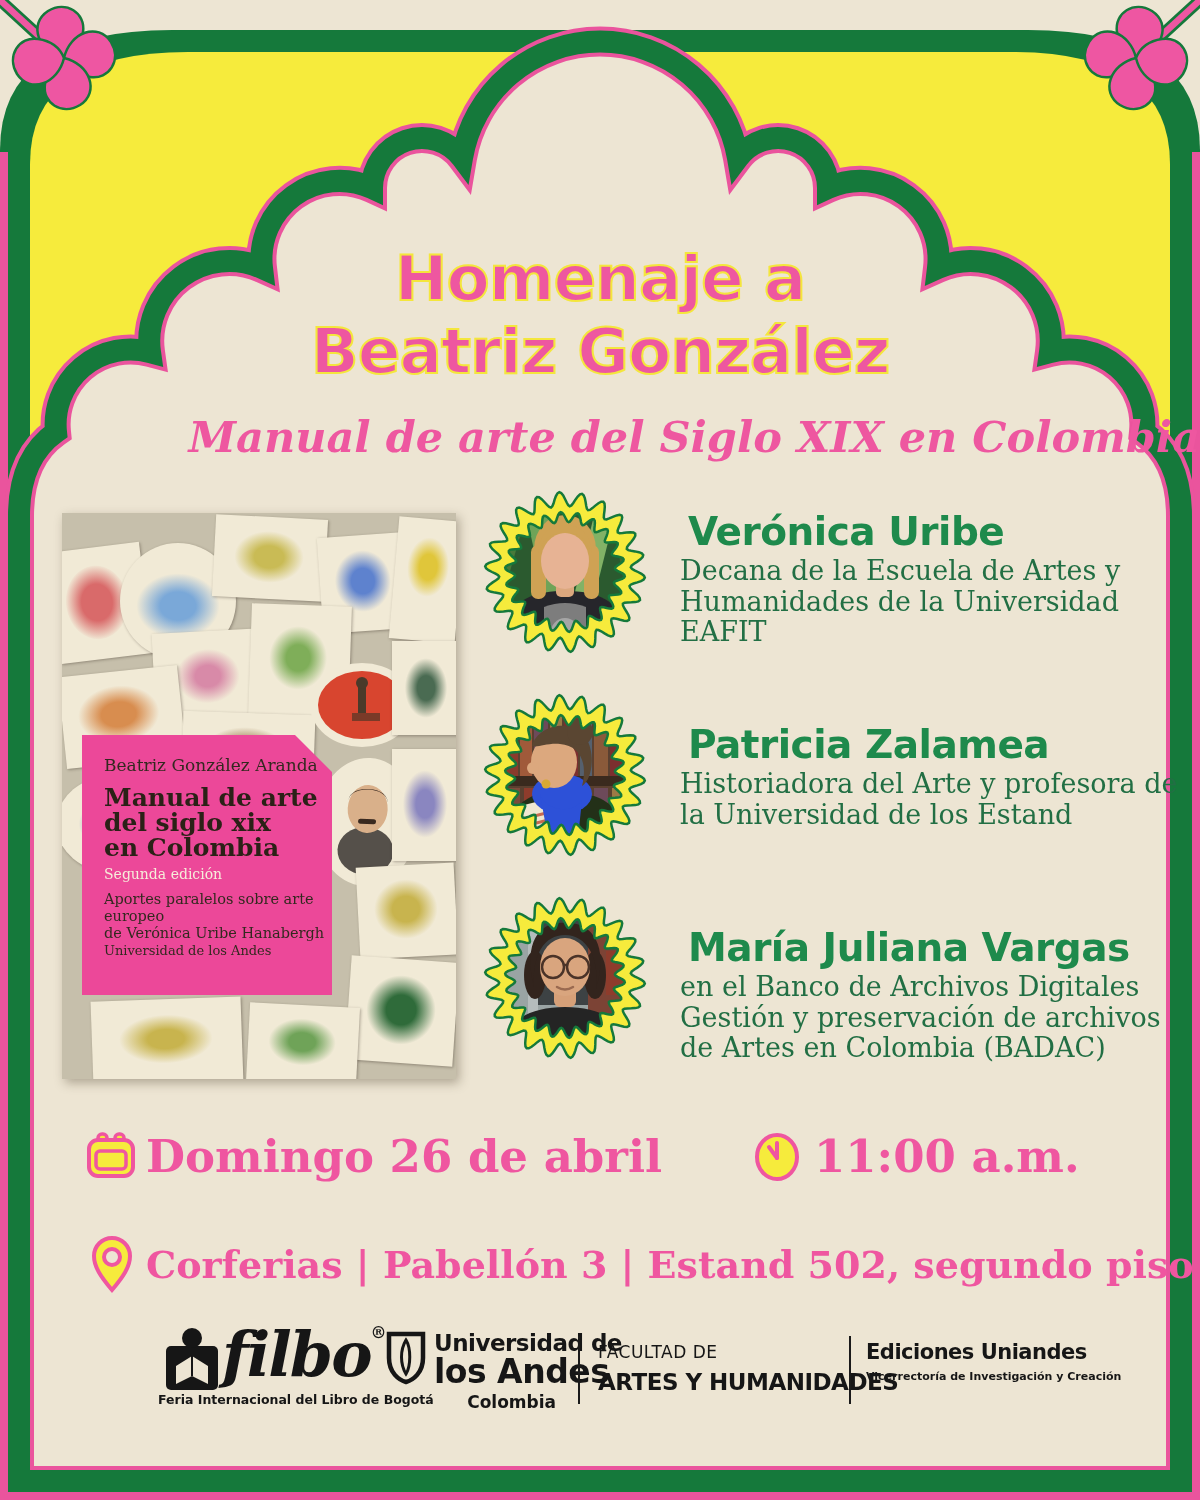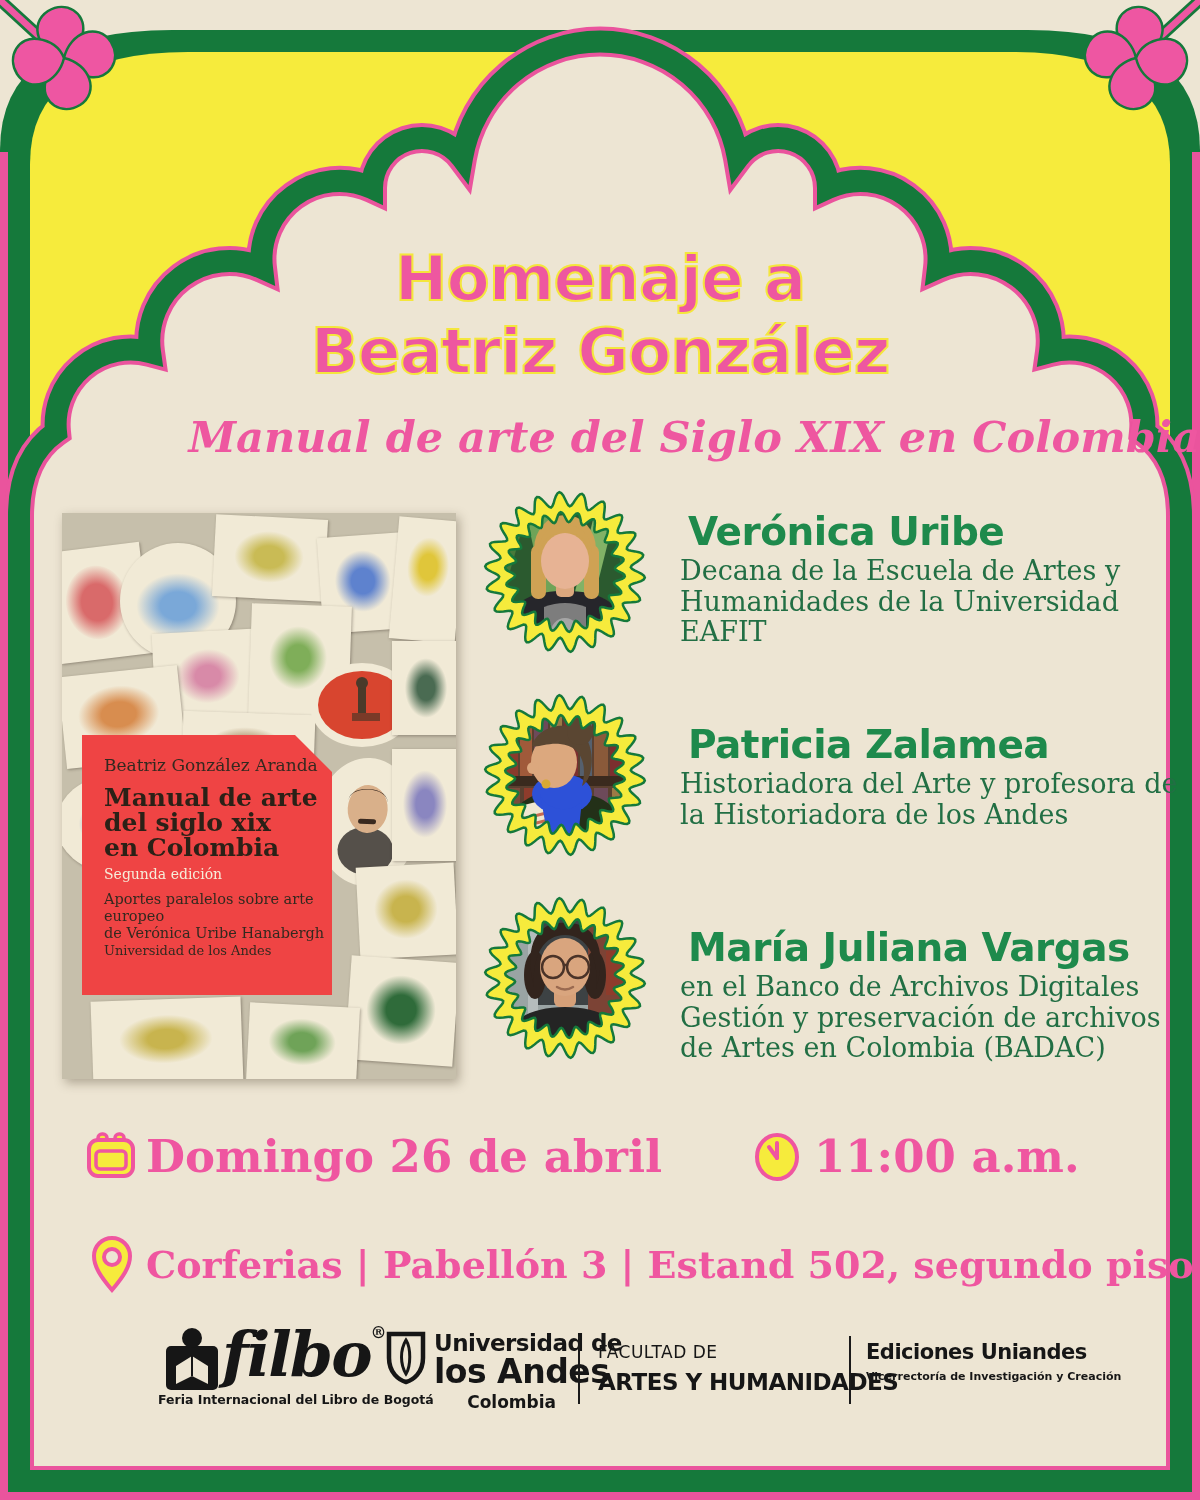--- a/index.html
+++ b/index.html
@@ -15,21 +15,21 @@
          font-weight:800;font-size:63px;line-height:73px;color:#EE57A0;letter-spacing:-1px;
          -webkit-text-stroke:2px #F4E63C;}
   .subtitle{position:absolute;top:412px;left:0;width:1200px;text-align:right;z-index:5;
             font-family:"DejaVu Serif","Liberation Serif",serif;font-style:italic;font-weight:700;
             font-size:43px;color:#EE57A0;}
   
   .book{position:absolute;left:62px;top:513px;width:394px;height:566px;background:#C6BFAB;
         box-shadow:3px 4px 10px rgba(60,50,30,.35);overflow:hidden;z-index:4;}
   .card{position:absolute;background:#F1EAD6;box-shadow:1px 1px 3px rgba(40,30,20,.35);}
   .blob{position:absolute;border-radius:50%;}
-  .panel{position:absolute;left:20px;top:222px;width:250px;height:260px;background:#ef4444;
+  .panel{position:absolute;left:20px;top:222px;width:250px;height:260px;background:#ec4899;
          clip-path:polygon(0 0,213px 0,250px 37px,250px 260px,0 260px);padding:0;}
   .panel .author{position:absolute;left:22px;top:20px;font-family:"DejaVu Serif","Liberation Serif",serif;
                  font-size:17px;color:#33291F;}
   .panel .btitle{position:absolute;left:22px;top:50px;font-family:"DejaVu Serif","Liberation Serif",serif;
                  font-weight:700;font-size:25px;line-height:25px;color:#2B2117;}
   .panel .edition{position:absolute;left:22px;top:131px;font-family:"DejaVu Serif","Liberation Serif",serif;
                   font-size:14px;color:#F6EDDA;}
   .panel .note{position:absolute;left:22px;top:156px;font-family:"DejaVu Serif","Liberation Serif",serif;
                font-size:14.5px;line-height:17px;color:#33291F;}
   .panel .pub{position:absolute;left:22px;top:208px;font-family:"DejaVu Serif","Liberation Serif",serif;
@@ -249,21 +249,21 @@
       <circle cx="51" cy="76" r="6" fill="#DCA87E"></circle>
       <path d="M50,54 C56,32 92,26 104,46 C114,62 110,88 100,94 C106,70 98,54 78,52 C64,51 56,56 50,54 Z" fill="#5A4632"></path>
       <circle cx="98" cy="40" r="13" fill="#5A4632"></circle>
       <circle cx="64" cy="92" r="4.5" fill="#D9A933"></circle>
     </g>
     <path fill="#F6EB3C" stroke="#15793B" stroke-width="2.5" d="M156.0 83.0L159.5 84.8L162.0 86.8L162.8 88.7L161.7 90.5L159.0 92.1L155.3 93.4L151.5 94.5L148.7 95.7L147.5 97.0L148.1 98.8L150.1 101.0L153.0 103.6L155.9 106.3L157.7 108.9L158.0 111.0L156.4 112.4L153.3 113.1L149.4 113.3L145.5 113.4L142.5 113.7L140.9 114.6L141.0 116.5L142.3 119.2L144.4 122.5L146.4 125.9L147.4 128.9L147.0 130.9L145.1 131.9L142.0 131.7L138.2 130.8L134.4 129.7L131.4 129.2L129.7 129.7L129.2 131.4L129.7 134.4L130.8 138.2L131.7 142.0L131.9 145.1L130.9 147.0L128.9 147.4L125.9 146.4L122.5 144.4L119.2 142.3L116.5 141.0L114.6 140.9L113.7 142.5L113.4 145.5L113.3 149.4L113.1 153.3L112.4 156.4L111.0 158.0L108.9 157.7L106.3 155.9L103.6 153.0L101.0 150.1L98.8 148.1L97.0 147.5L95.7 148.7L94.5 151.5L93.4 155.3L92.1 159.0L90.5 161.7L88.7 162.8L86.8 162.0L84.8 159.5L83.0 156.0L81.3 152.5L79.8 149.9L78.3 148.8L76.6 149.6L74.7 152.0L72.6 155.3L70.3 158.4L68.0 160.6L66.0 161.2L64.4 159.8L63.2 156.9L62.4 153.0L61.8 149.2L61.1 146.3L59.9 144.8L58.1 145.1L55.6 146.9L52.7 149.4L49.6 151.8L46.8 153.3L44.7 153.2L43.5 151.5L43.2 148.3L43.5 144.4L44.0 140.6L44.2 137.5L43.4 135.8L41.6 135.6L38.8 136.6L35.2 138.2L31.5 139.6L28.4 140.2L26.4 139.6L25.8 137.6L26.4 134.5L27.8 130.8L29.4 127.2L30.4 124.4L30.2 122.6L28.5 121.8L25.4 122.0L21.6 122.5L17.7 122.8L14.5 122.5L12.8 121.3L12.7 119.2L14.2 116.4L16.6 113.3L19.1 110.4L20.9 107.9L21.2 106.1L19.7 104.9L16.8 104.2L13.0 103.6L9.1 102.8L6.2 101.6L4.8 100.0L5.4 98.0L7.6 95.7L10.7 93.4L14.0 91.3L16.4 89.4L17.2 87.7L16.1 86.2L13.5 84.7L10.0 83.0L6.5 81.2L4.0 79.2L3.2 77.3L4.3 75.5L7.0 73.9L10.7 72.6L14.5 71.5L17.3 70.3L18.5 69.0L17.9 67.2L15.9 65.0L13.0 62.4L10.1 59.7L8.3 57.1L8.0 55.0L9.6 53.6L12.7 52.9L16.6 52.7L20.5 52.6L23.5 52.3L25.1 51.4L25.0 49.5L23.7 46.8L21.6 43.5L19.6 40.1L18.6 37.1L19.0 35.1L20.9 34.1L24.0 34.3L27.8 35.2L31.6 36.3L34.6 36.8L36.3 36.3L36.8 34.6L36.3 31.6L35.2 27.8L34.3 24.0L34.1 20.9L35.1 19.0L37.1 18.6L40.1 19.6L43.5 21.6L46.8 23.7L49.5 25.0L51.4 25.1L52.3 23.5L52.6 20.5L52.7 16.6L52.9 12.7L53.6 9.6L55.0 8.0L57.1 8.3L59.7 10.1L62.4 13.0L65.0 15.9L67.2 17.9L69.0 18.5L70.3 17.3L71.5 14.5L72.6 10.7L73.9 7.0L75.5 4.3L77.3 3.2L79.2 4.0L81.2 6.5L83.0 10.0L84.7 13.5L86.2 16.1L87.7 17.2L89.4 16.4L91.3 14.0L93.4 10.7L95.7 7.6L98.0 5.4L100.0 4.8L101.6 6.2L102.8 9.1L103.6 13.0L104.2 16.8L104.9 19.7L106.1 21.2L107.9 20.9L110.4 19.1L113.3 16.6L116.4 14.2L119.2 12.7L121.3 12.8L122.5 14.5L122.8 17.7L122.5 21.6L122.0 25.4L121.8 28.5L122.6 30.2L124.4 30.4L127.2 29.4L130.8 27.8L134.5 26.4L137.6 25.8L139.6 26.4L140.2 28.4L139.6 31.5L138.2 35.2L136.6 38.8L135.6 41.6L135.8 43.4L137.5 44.2L140.6 44.0L144.4 43.5L148.3 43.2L151.5 43.5L153.2 44.7L153.3 46.8L151.8 49.6L149.4 52.7L146.9 55.6L145.1 58.1L144.8 59.9L146.3 61.1L149.2 61.8L153.0 62.4L156.9 63.2L159.8 64.4L161.2 66.0L160.6 68.0L158.4 70.3L155.3 72.6L152.0 74.7L149.6 76.6L148.8 78.3L149.9 79.8L152.5 81.3L156.0 83.0Z M138.0 83.0L140.5 84.4L142.3 85.8L142.8 87.3L142.1 88.6L140.1 89.8L137.4 90.8L134.8 91.7L132.8 92.6L131.9 93.6L132.2 94.9L133.7 96.6L135.8 98.5L137.8 100.5L139.1 102.4L139.2 104.0L138.1 105.1L135.9 105.6L133.0 105.8L130.2 105.9L128.0 106.2L126.9 107.0L126.9 108.3L127.8 110.3L129.3 112.7L130.6 115.2L131.3 117.4L131.0 119.0L129.6 119.7L127.3 119.6L124.6 119.0L121.8 118.3L119.7 118.0L118.4 118.4L118.0 119.7L118.3 121.8L119.0 124.6L119.6 127.3L119.7 129.6L119.0 131.0L117.4 131.3L115.2 130.6L112.7 129.3L110.3 127.8L108.3 126.9L107.0 126.9L106.2 128.0L105.9 130.2L105.8 133.0L105.6 135.9L105.1 138.1L104.0 139.2L102.4 139.1L100.5 137.8L98.5 135.8L96.6 133.7L94.9 132.2L93.6 131.9L92.6 132.8L91.7 134.8L90.8 137.4L89.8 140.1L88.6 142.1L87.3 142.8L85.8 142.3L84.4 140.5L83.0 138.0L81.8 135.5L80.6 133.6L79.4 132.9L78.2 133.4L76.8 135.1L75.2 137.4L73.5 139.7L71.8 141.3L70.2 141.6L69.0 140.7L68.1 138.5L67.5 135.8L67.0 133.0L66.4 130.9L65.5 129.8L64.2 130.0L62.3 131.3L60.2 133.0L57.9 134.7L55.8 135.7L54.2 135.7L53.3 134.4L53.1 132.1L53.3 129.3L53.6 126.5L53.6 124.3L53.0 123.0L51.7 122.8L49.6 123.5L47.0 124.6L44.3 125.5L42.1 125.9L40.6 125.4L40.1 123.9L40.5 121.7L41.4 119.0L42.5 116.4L43.2 114.3L43.0 113.0L41.7 112.4L39.5 112.4L36.7 112.7L33.9 112.9L31.6 112.7L30.3 111.8L30.3 110.2L31.3 108.1L33.0 105.8L34.7 103.7L36.0 101.8L36.2 100.5L35.1 99.6L33.0 99.0L30.2 98.5L27.5 97.9L25.3 97.0L24.4 95.8L24.7 94.2L26.3 92.5L28.6 90.8L30.9 89.2L32.6 87.8L33.1 86.6L32.4 85.4L30.5 84.2L28.0 83.0L25.5 81.6L23.7 80.2L23.2 78.7L23.9 77.4L25.9 76.2L28.6 75.2L31.2 74.3L33.2 73.4L34.1 72.4L33.8 71.1L32.3 69.4L30.2 67.5L28.2 65.5L26.9 63.6L26.8 62.0L27.9 60.9L30.1 60.4L33.0 60.2L35.8 60.1L38.0 59.8L39.1 59.0L39.1 57.7L38.2 55.7L36.7 53.3L35.4 50.8L34.7 48.6L35.0 47.0L36.4 46.3L38.7 46.4L41.4 47.0L44.2 47.7L46.3 48.0L47.6 47.6L48.0 46.3L47.7 44.2L47.0 41.4L46.4 38.7L46.3 36.4L47.0 35.0L48.6 34.7L50.8 35.4L53.3 36.7L55.7 38.2L57.7 39.1L59.0 39.1L59.8 38.0L60.1 35.8L60.2 33.0L60.4 30.1L60.9 27.9L62.0 26.8L63.6 26.9L65.5 28.2L67.5 30.2L69.4 32.3L71.1 33.8L72.4 34.1L73.4 33.2L74.3 31.2L75.2 28.6L76.2 25.9L77.4 23.9L78.7 23.2L80.2 23.7L81.6 25.5L83.0 28.0L84.2 30.5L85.4 32.4L86.6 33.1L87.8 32.6L89.2 30.9L90.8 28.6L92.5 26.3L94.2 24.7L95.8 24.4L97.0 25.3L97.9 27.5L98.5 30.2L99.0 33.0L99.6 35.1L100.5 36.2L101.8 36.0L103.7 34.7L105.8 33.0L108.1 31.3L110.2 30.3L111.8 30.3L112.7 31.6L112.9 33.9L112.7 36.7L112.4 39.5L112.4 41.7L113.0 43.0L114.3 43.2L116.4 42.5L119.0 41.4L121.7 40.5L123.9 40.1L125.4 40.6L125.9 42.1L125.5 44.3L124.6 47.0L123.5 49.6L122.8 51.7L123.0 53.0L124.3 53.6L126.5 53.6L129.3 53.3L132.1 53.1L134.4 53.3L135.7 54.2L135.7 55.8L134.7 57.9L133.0 60.2L131.3 62.3L130.0 64.2L129.8 65.5L130.9 66.4L133.0 67.0L135.8 67.5L138.5 68.1L140.7 69.0L141.6 70.2L141.3 71.8L139.7 73.5L137.4 75.2L135.1 76.8L133.4 78.2L132.9 79.4L133.6 80.6L135.5 81.8L138.0 83.0Z" fill-rule="evenodd"></path>
   </svg>
   <h2 class="sp-name" style="top:718px">Patricia Zalamea</h2>
   <div class="sp-bio" style="top:769px">
     <span>Historiadora del Arte y profesora de</span>
-    <span>la Historiadora de los Andes</span>
+    <span>la Universidad de los Estand</span>
   </div>
 
   <svg class="photo" style="top:895px" width="166" height="166">
     <defs>
         <clipPath id="pc3">
           <circle cx="83" cy="83" r="61"></circle>
         </clipPath>
       </defs>
     <g clip-path="url(#pc3)">
       <rect width="166" height="166" fill="#9AA4A4"></rect>

